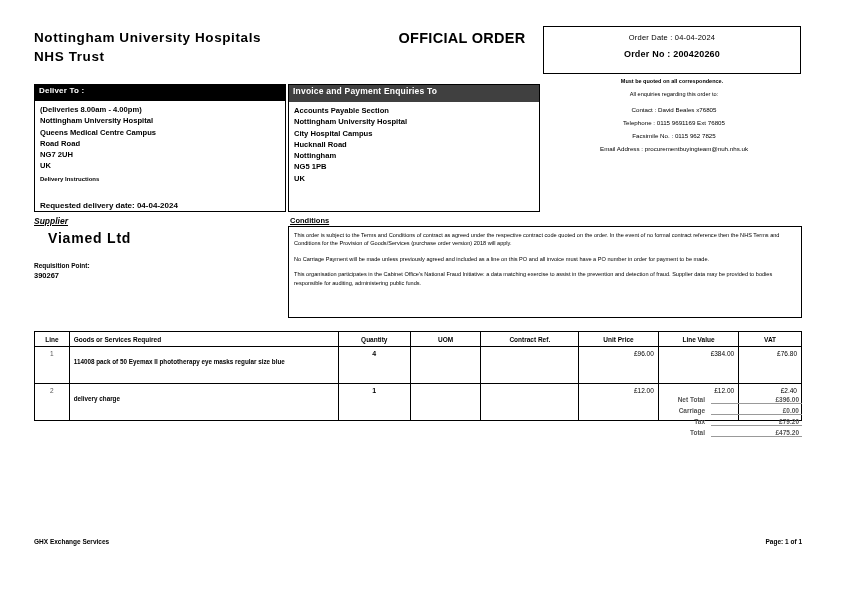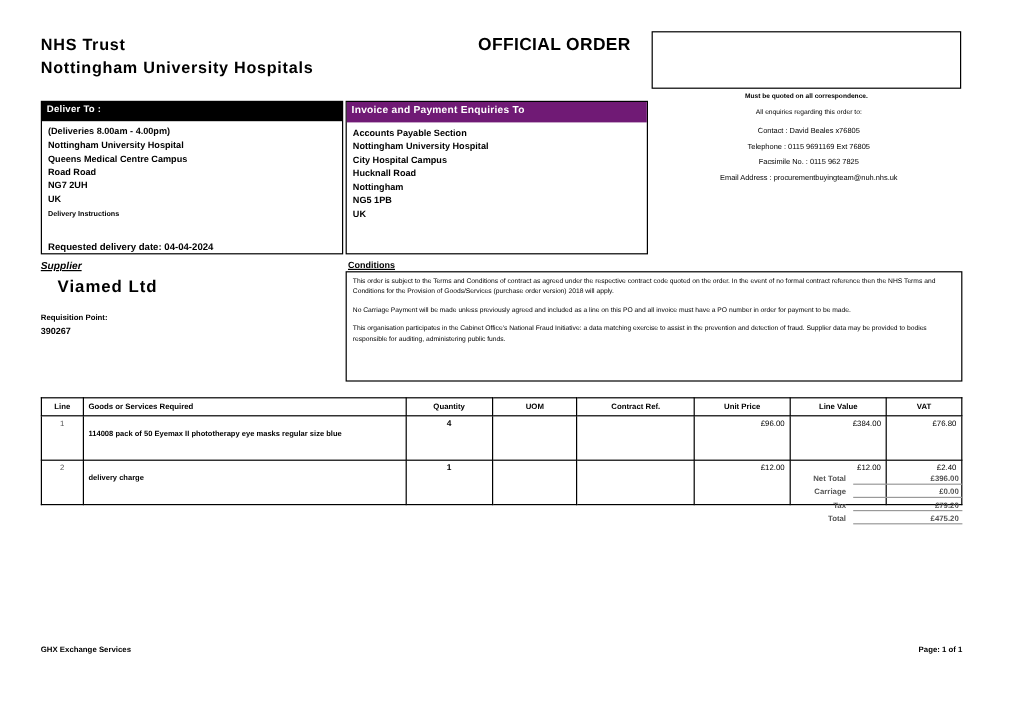--- a/index.html
+++ b/index.html
@@ -93,21 +93,21 @@
   }
   .panel-head {
     background: #000;
     color: #fff;
     font-size: 8px;
     font-weight: bold;
     padding: 1px 4px 6px 4px;
     letter-spacing: 0.2px;
   }
   .panel-head.invoice {
-    background: #701a75;
+    background: #404040;
     font-size: 8.5px;
   }
   .panel-body {
     padding: 3px 5px;
     font-size: 7.6px;
     font-weight: bold;
     line-height: 11.3px;
   }
   .panel-body .sub {
     font-size: 6px;
@@ -300,27 +300,29 @@
     font-size: 6.5px;
     font-weight: bold;
   }
 </style>
 </head>
 <body>
 
 <div class="page">
 
   <div class="hdr-org">
+    <div>Nottingham University Hospitals</div>
     <div>NHS Trust</div>
-    <div>Nottingham University Hospitals</div>
   </div>
 
   <div class="hdr-title">OFFICIAL ORDER</div>
 
   <div class="order-box">
+    <div class="line">Order Date : 04-04-2024</div>
+    <div class="line num">Order No : 200420260</div>
   </div>
   <div class="order-note">Must be quoted on all correspondence.</div>
 
   <div class="panel panel-deliver">
     <div class="panel-head">Deliver To :</div>
     <div class="panel-body">
       <div>(Deliveries 8.00am - 4.00pm)</div>
       <div>Nottingham University Hospital</div>
       <div>Queens Medical Centre Campus</div>
       <div>Road Road</div>

